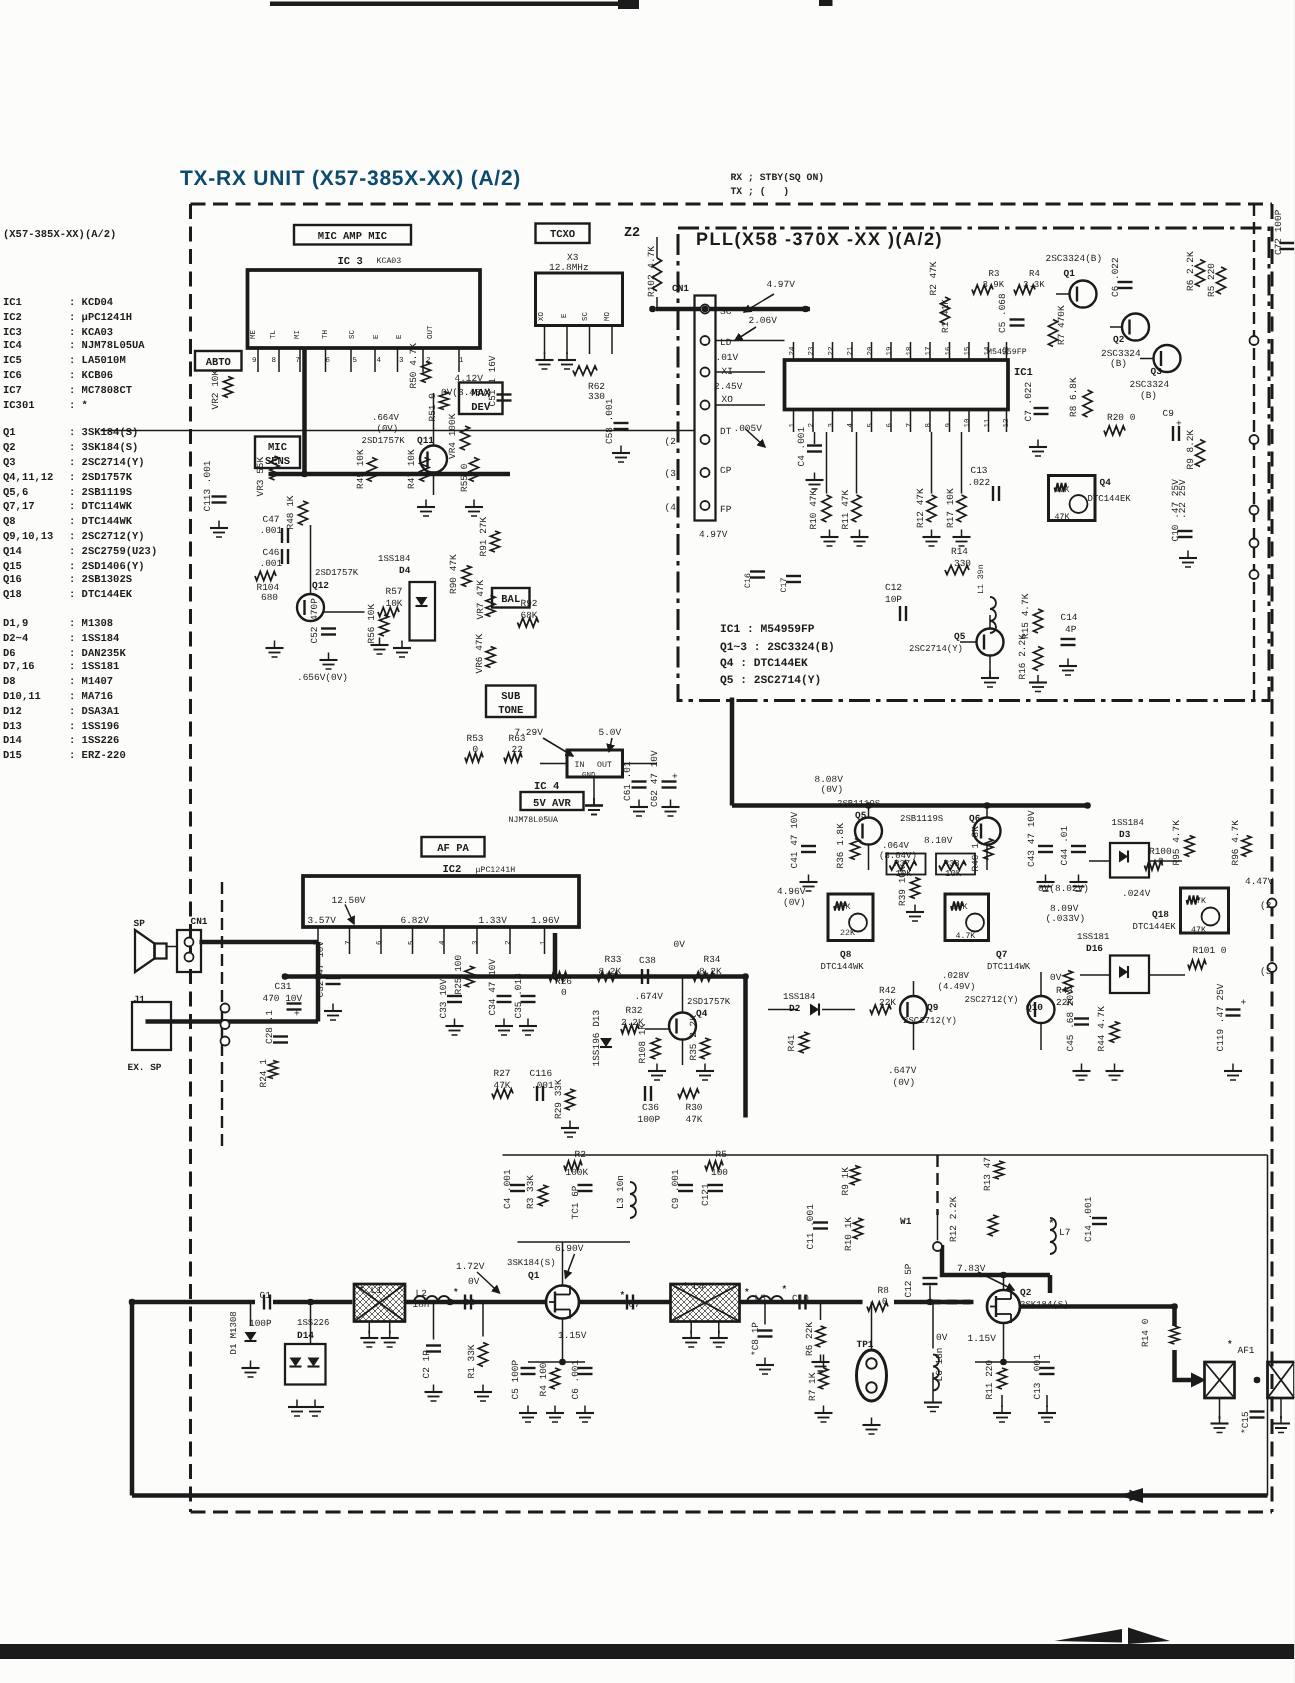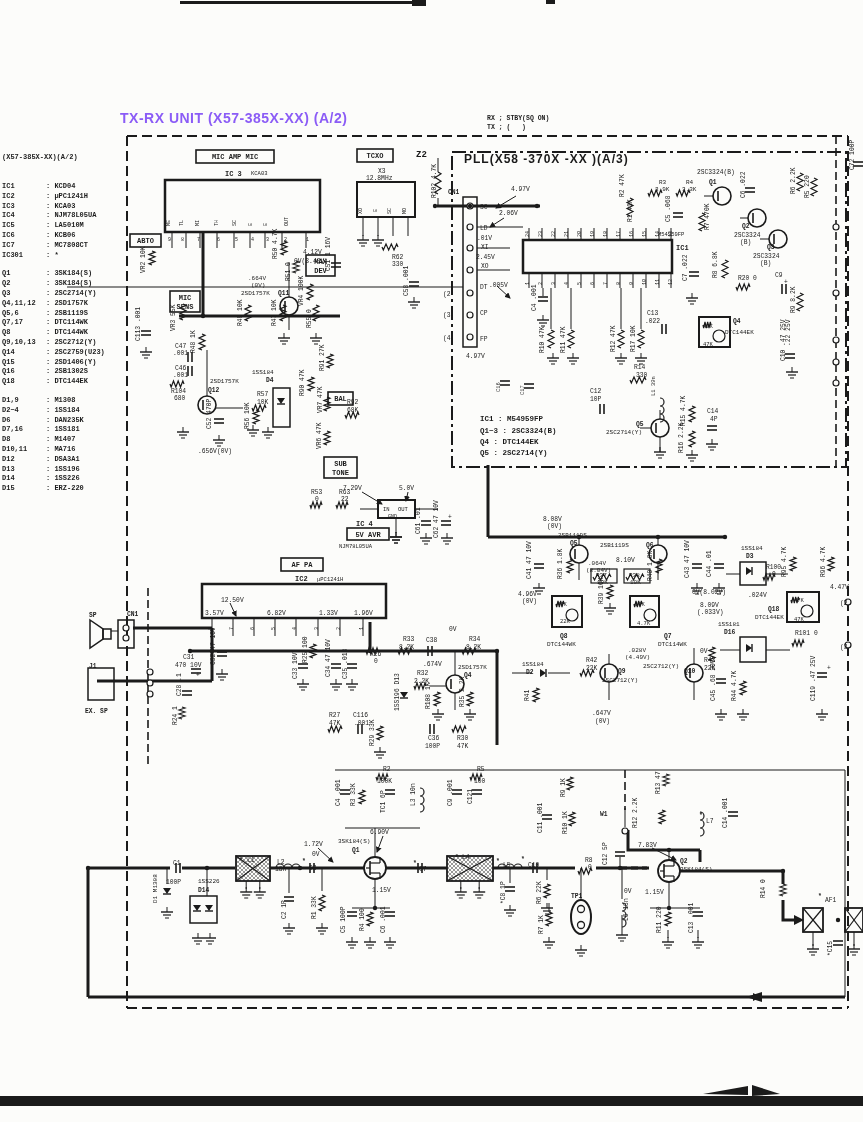--- a/index.html
+++ b/index.html
@@ -1,27 +1,27 @@
 <!DOCTYPE html>
 <html><head>
 <meta charset="utf-8">
 <style>
   html,body{margin:0;padding:0;background:#e8e8e4;}
   #stage{position:relative;width:863px;height:1122px;background:#fcfcfa;overflow:hidden;
          font-family:"Liberation Mono","DejaVu Sans Mono",monospace;color:#1a1a1a;}
   #schem{position:absolute;left:0;top:0;}
   .abs{position:absolute;white-space:pre;}
   #main-title{left:120px;top:110px;font-family:"Liberation Sans","DejaVu Sans",sans-serif;
-              font-weight:bold;font-size:14px;letter-spacing:.5px;color:#8b5cf6;}
+              font-weight:bold;font-size:14px;letter-spacing:.5px;color:#0c4a6e;}
   .topnote{left:487px;font-size:6.5px;font-weight:bold;color:#222;line-height:8px;}
   #z2-tag{left:416px;top:150px;font-size:9px;font-weight:bold;}
   #pll-title{left:464px;top:152px;font-family:"Liberation Sans","DejaVu Sans",sans-serif;
              font-weight:bold;font-size:12px;letter-spacing:1px;}
   #parts-list{left:2px;top:133px;width:120px;font-size:7px;font-weight:bold;line-height:9.8px;color:#1c1c1c;}
-  #parts-list .hdr{margin-bottom:0;}
+  #parts-list .hdr{margin-bottom:16px;}
   #parts-list .grp{margin-bottom:9px;}
   .prow{display:flex;}
   .pref{width:44px;flex:none;}
   .pval{flex:1;}
 </style>
 </head>
 <body>
 
 <div id="stage">
   <svg id="schem" width="863" height="1122" viewBox="0 0 863 1122">
@@ -1144,17 +1144,17 @@
       <text x="275" y="630" font-size="5" font-family="&quot;Liberation Mono&quot;,&quot;DejaVu Sans Mono&quot;,monospace" fill="#1b1b1b" transform="rotate(-90 275 630)">5</text>
       <text x="296" y="630" font-size="5" font-family="&quot;Liberation Mono&quot;,&quot;DejaVu Sans Mono&quot;,monospace" fill="#1b1b1b" transform="rotate(-90 296 630)">4</text>
       <text x="318" y="630" font-size="5" font-family="&quot;Liberation Mono&quot;,&quot;DejaVu Sans Mono&quot;,monospace" fill="#1b1b1b" transform="rotate(-90 318 630)">3</text>
       <text x="340" y="630" font-size="5" font-family="&quot;Liberation Mono&quot;,&quot;DejaVu Sans Mono&quot;,monospace" fill="#1b1b1b" transform="rotate(-90 340 630)">2</text>
       <text x="363" y="630" font-size="5" font-family="&quot;Liberation Mono&quot;,&quot;DejaVu Sans Mono&quot;,monospace" fill="#1b1b1b" transform="rotate(-90 363 630)">1</text>
     </svg>
   <div id="main-title" class="abs">TX-RX UNIT (X57-385X-XX) (A/2)</div>
   <div class="abs topnote" style="top:115px">RX ; STBY(SQ ON)</div>
   <div class="abs topnote" style="top:124px">TX ; (   )</div>
   <div id="z2-tag" class="abs">Z2</div>
-  <div id="pll-title" class="abs">PLL(X58 -370X -XX )(A/3)</div>
+  <div id="pll-title" class="abs">PLL(X58 -370X -XX )(A/2)</div>
   <div id="parts-list" class="abs">
     <div class="hdr">(X57-385X-XX)(A/2)</div>
   <div class="grp"><div class="prow"><span class="pref">IC1</span><span class="pval">: KCD04</span></div><div class="prow"><span class="pref">IC2</span><span class="pval">: μPC1241H</span></div><div class="prow"><span class="pref">IC3</span><span class="pval">: KCA03</span></div><div class="prow"><span class="pref">IC4</span><span class="pval">: NJM78L05UA</span></div><div class="prow"><span class="pref">IC5</span><span class="pval">: LA5010M</span></div><div class="prow"><span class="pref">IC6</span><span class="pval">: KCB06</span></div><div class="prow"><span class="pref">IC7</span><span class="pval">: MC7808CT</span></div><div class="prow"><span class="pref">IC301</span><span class="pval">: *</span></div></div><div class="grp"><div class="prow"><span class="pref">Q1</span><span class="pval">: 3SK184(S)</span></div><div class="prow"><span class="pref">Q2</span><span class="pval">: 3SK184(S)</span></div><div class="prow"><span class="pref">Q3</span><span class="pval">: 2SC2714(Y)</span></div><div class="prow"><span class="pref">Q4,11,12</span><span class="pval">: 2SD1757K</span></div><div class="prow"><span class="pref">Q5,6</span><span class="pval">: 2SB1119S</span></div><div class="prow"><span class="pref">Q7,17</span><span class="pval">: DTC114WK</span></div><div class="prow"><span class="pref">Q8</span><span class="pval">: DTC144WK</span></div><div class="prow"><span class="pref">Q9,10,13</span><span class="pval">: 2SC2712(Y)</span></div><div class="prow"><span class="pref">Q14</span><span class="pval">: 2SC2759(U23)</span></div><div class="prow"><span class="pref">Q15</span><span class="pval">: 2SD1406(Y)</span></div><div class="prow"><span class="pref">Q16</span><span class="pval">: 2SB1302S</span></div><div class="prow"><span class="pref">Q18</span><span class="pval">: DTC144EK</span></div></div><div class="grp"><div class="prow"><span class="pref">D1,9</span><span class="pval">: M1308</span></div><div class="prow"><span class="pref">D2~4</span><span class="pval">: 1SS184</span></div><div class="prow"><span class="pref">D6</span><span class="pval">: DAN235K</span></div><div class="prow"><span class="pref">D7,16</span><span class="pval">: 1SS181</span></div><div class="prow"><span class="pref">D8</span><span class="pval">: M1407</span></div><div class="prow"><span class="pref">D10,11</span><span class="pval">: MA716</span></div><div class="prow"><span class="pref">D12</span><span class="pval">: DSA3A1</span></div><div class="prow"><span class="pref">D13</span><span class="pval">: 1SS196</span></div><div class="prow"><span class="pref">D14</span><span class="pval">: 1SS226</span></div><div class="prow"><span class="pref">D15</span><span class="pval">: ERZ-220</span></div></div></div>
 </div>
 
 </body></html>

